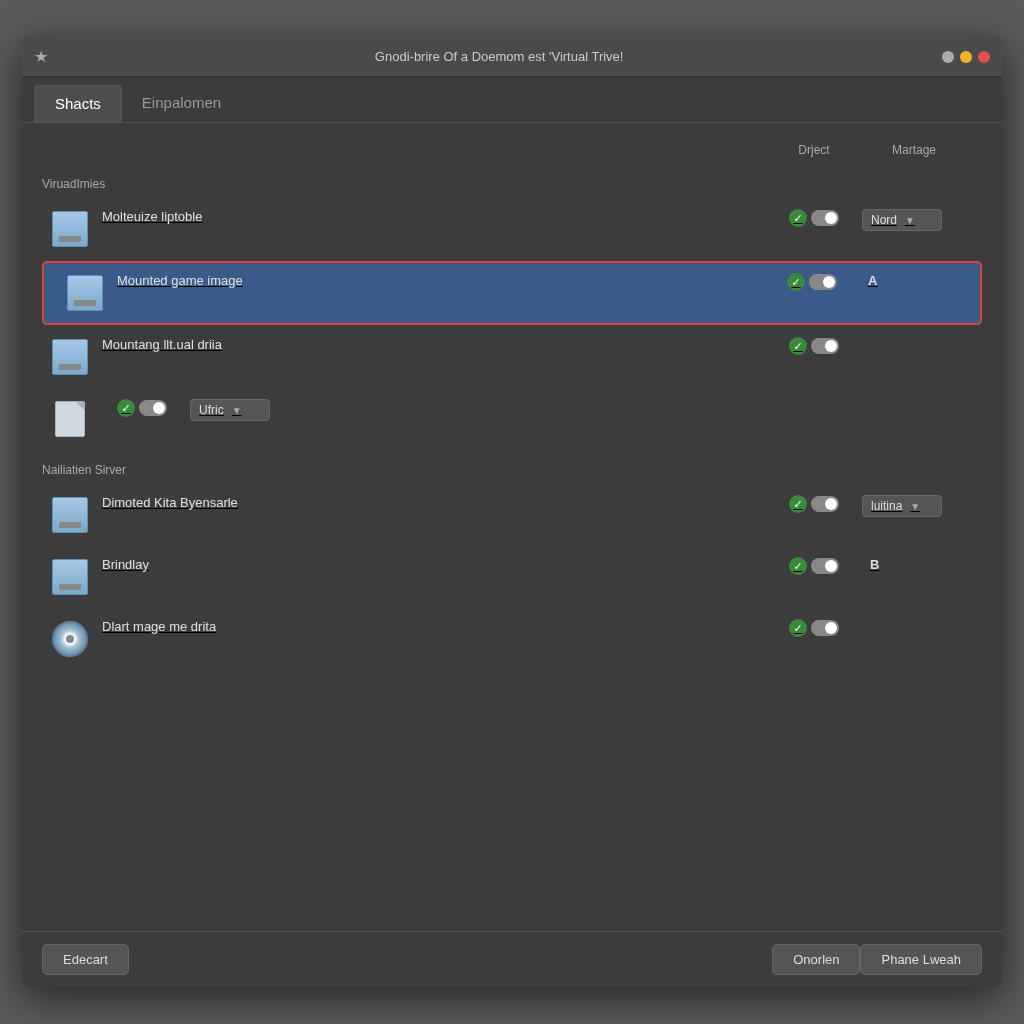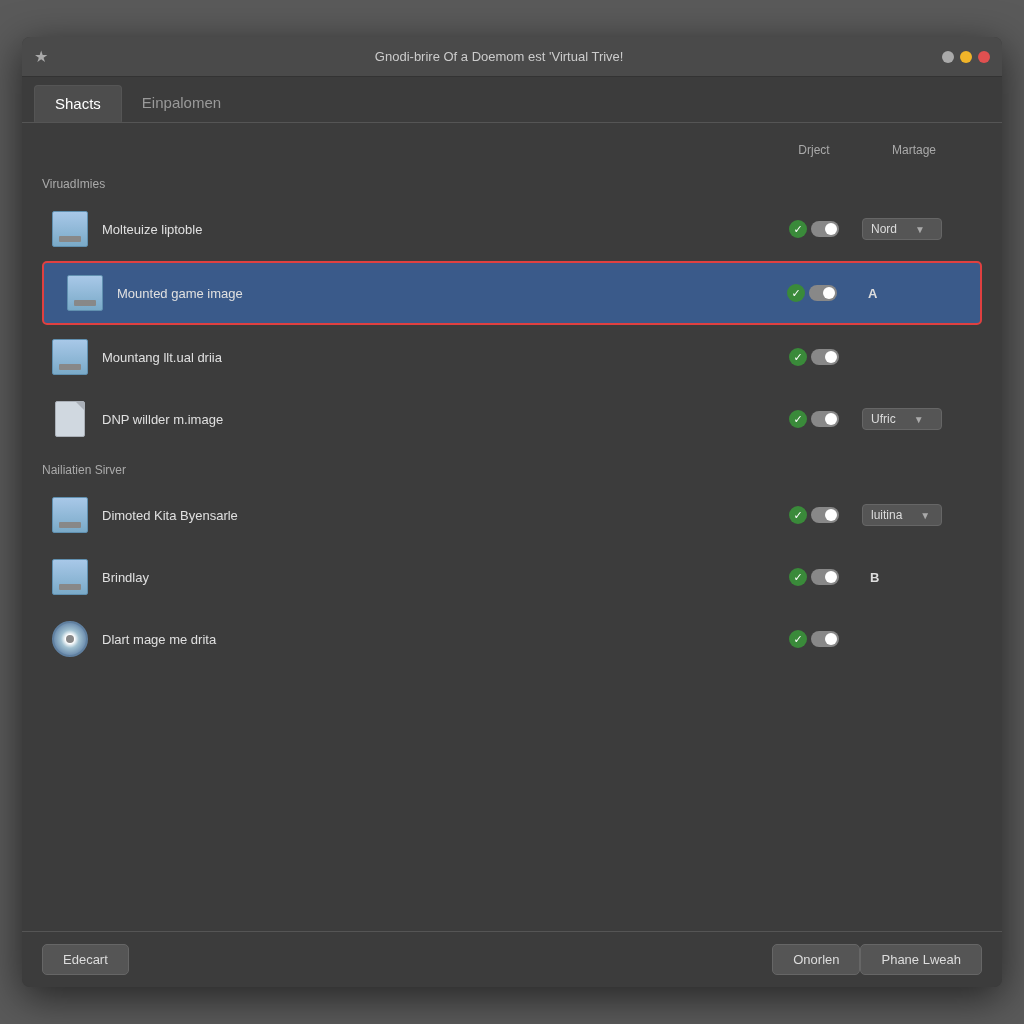--- a/index.html
+++ b/index.html
@@ -101,25 +101,26 @@
       color: #aaa;
       font-size: 12px;
       margin-bottom: 4px;
     }
     .col-name { flex: 1; }
     .col-detect { width: 80px; text-align: center; }
     .col-manage { width: 120px; text-align: center; }
 
     .list-item {
       display: flex;
-      align-items: center;
+      align-items: flex-start;
       padding: 10px 8px;
       border-radius: 5px;
       cursor: pointer;
       margin-bottom: 2px;
+      text-decoration: underline;
     }
     .list-item.selected {
       background: #3a5a8a;
       border: 2px solid #e04040;
       padding-left: 21px;
     }
 
     .item-icon {
       width: 40px;
       height: 40px;
@@ -236,21 +237,21 @@
 
     .dropdown {
       background: #555;
       border: 1px solid #666;
       border-radius: 4px;
       color: #ddd;
       font-size: 12px;
       padding: 3px 8px;
       display: flex;
       align-items: center;
-      gap: 18px;
+      gap: 8px;
       cursor: pointer;
       min-width: 80px;
     }
     .dropdown-arrow {
       color: #aaa;
       font-size: 10px;
     }
 
     .manage-letter {
       color: #ddd;
@@ -347,21 +348,20 @@
         <div class="check-green">✓</div>
         <div class="toggle"></div>
       </div>
       <div class="manage-area"></div>
     </div>
 
     <div class="list-item">
       <div class="item-icon">
         <div class="icon-file"></div>
       </div>
-      <span class="item-name">DNP willder m.image</span>
       <div class="toggle-area">
         <div class="check-green">✓</div>
         <div class="toggle"></div>
       </div>
       <div class="manage-area">
         <div class="dropdown">
           <span>Ufric</span>
           <span class="dropdown-arrow">▼</span>
         </div>
       </div>

